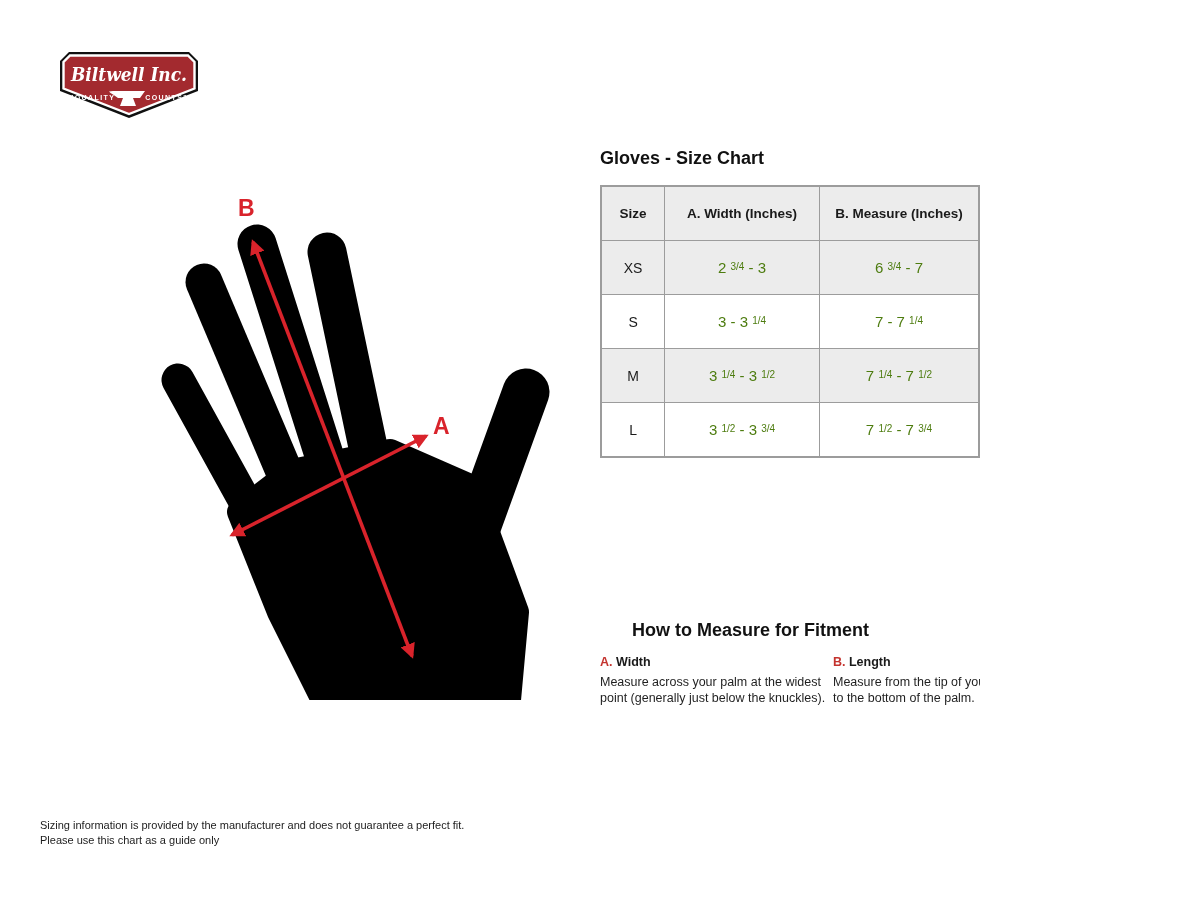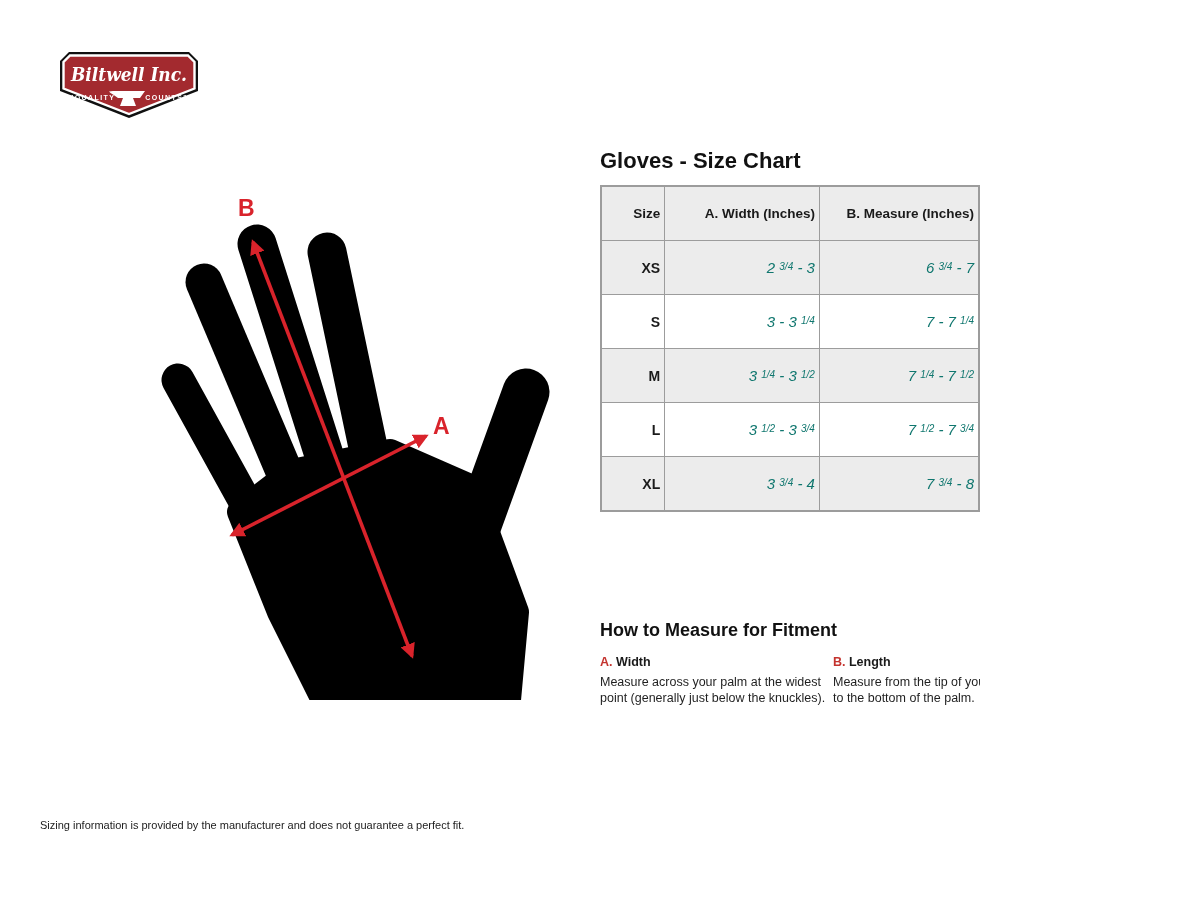--- a/index.html
+++ b/index.html
@@ -10,37 +10,37 @@
   #logo{position:absolute;left:57px;top:50px;width:144px;height:70px;}
 
   
   #hand{position:absolute;left:140px;top:180px;width:440px;height:520px;}
   .diagram-label{position:absolute;font-size:23px;font-weight:bold;color:#d9232b;
                  font-family:"Liberation Sans",sans-serif;}
   #label-b{left:238px;top:195px;}
   #label-a{left:433px;top:413px;}
 
   
-  #chart-title{position:absolute;left:600px;top:148px;font-size:22px;font-weight:bold;color:#111;}
+  #chart-title{position:absolute;left:600px;top:148px;font-size:18px;font-weight:bold;color:#111;}
   #size-table{position:absolute;left:600px;top:185px;border-collapse:collapse;
               border:2px solid #9c9c9c;table-layout:fixed;}
-  #size-table th,#size-table td{border:1px solid #9c9c9c;text-align:right;vertical-align:middle;
+  #size-table th,#size-table td{border:1px solid #9c9c9c;text-align:center;vertical-align:middle;
               height:53px;padding:0 4px;}
   #size-table th{font-size:13.5px;font-weight:bold;color:#1a1a1a;background:#ececec;}
-  #size-table td.size-cell{font-size:14px;font-weight:bold;color:#1a1a1a;}
-  #size-table td.value-cell{font-size:15px;color:#0f766e;font-style:italic;}
+  #size-table td.size-cell{font-size:14px;font-weight:normal;color:#1a1a1a;}
+  #size-table td.value-cell{font-size:15px;color:#4d7c0f;}
   #size-table tbody tr:nth-child(odd){background:#ececec;}
   #size-table tbody tr:nth-child(even){background:#ffffff;}
   .col-size{width:67px;}
   .col-width{width:190px;margin-top:30px;}
   .col-length{width:195px;}
   .frac{font-size:10px;vertical-align:3.5px;}
 
   
-  #measure-title{position:absolute;left:600px;top:620px;font-size:18px;font-weight:bold;color:#111;}
+  #measure-title{position:absolute;left:632px;top:620px;font-size:18px;font-weight:bold;color:#111;}
   .measure-col{position:absolute;top:654px;font-size:12.5px;line-height:1.28;color:#1f1f1f;}
   #measure-a{left:600px;width:228px;}
   #measure-b{left:833px;width:232px;}
   .measure-head{font-weight:bold;font-size:12.5px;margin-bottom:4px;color:#1a1a1a;}
   .measure-key{color:#c4332e;font-weight:bold;}
 
   
   #footer{position:absolute;left:40px;top:818px;font-size:11px;line-height:1.35;color:#1c1c1c;}
 </style>
 </head>
@@ -100,25 +100,20 @@
         <tr>
           <td class="size-cell col-size">M</td>
           <td class="value-cell col-width">3 <span class="frac">1/4</span> - 3 <span class="frac">1/2</span></td>
           <td class="value-cell col-length">7 <span class="frac">1/4</span> - 7 <span class="frac">1/2</span></td>
         </tr>
         <tr>
           <td class="size-cell col-size">L</td>
           <td class="value-cell col-width">3 <span class="frac">1/2</span> - 3 <span class="frac">3/4</span></td>
           <td class="value-cell col-length">7 <span class="frac">1/2</span> - 7 <span class="frac">3/4</span></td>
         </tr>
-        <tr>
-          <td class="size-cell col-size">XL</td>
-          <td class="value-cell col-width">3 <span class="frac">3/4</span> - 4</td>
-          <td class="value-cell col-length">7 <span class="frac">3/4</span> - 8</td>
-        </tr>
       </tbody>
   </table>
 
   <div id="measure-title">How to Measure for Fitment</div>
   <div id="measure-b" class="measure-col">
     <div class="measure-head">
       <span class="measure-key">B.</span>
       <span>Length</span>
     </div>
     <div>Measure from the tip of your middle finger to the bottom of the palm.</div>
@@ -126,15 +121,16 @@
   <div id="measure-a" class="measure-col">
     <div class="measure-head">
       <span class="measure-key">A.</span>
       <span>Width</span>
     </div>
     <div>Measure across your palm at the widest point (generally just below the knuckles).</div>
   </div>
 
   <div id="footer">
     <div>Sizing information is provided by the manufacturer and does not guarantee a perfect fit.</div>
+    <div>Please use this chart as a guide only</div>
   </div>
 
 </div>
 
 </body></html>

